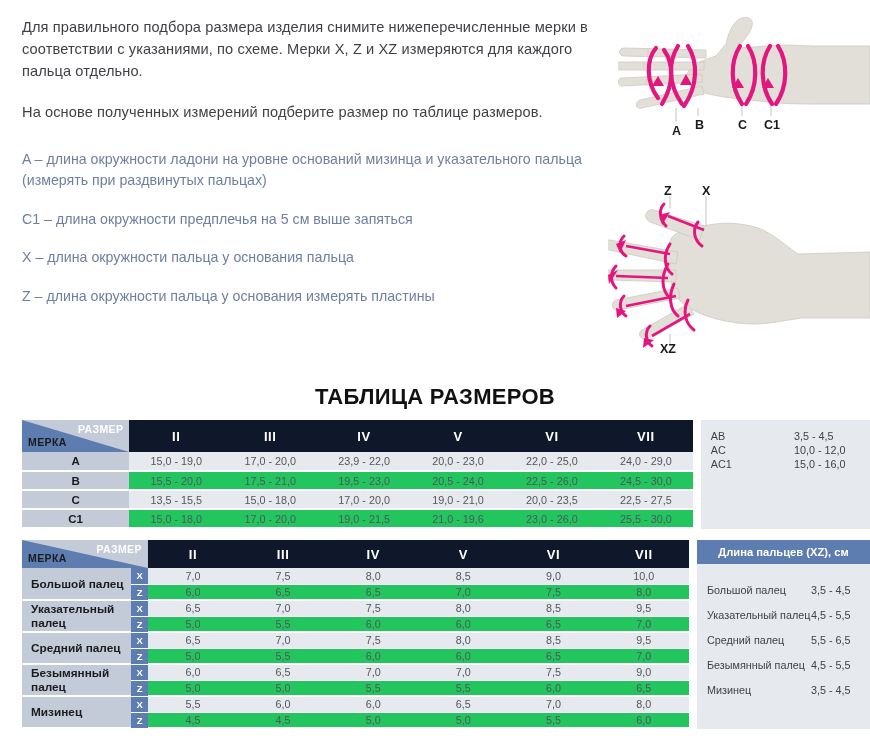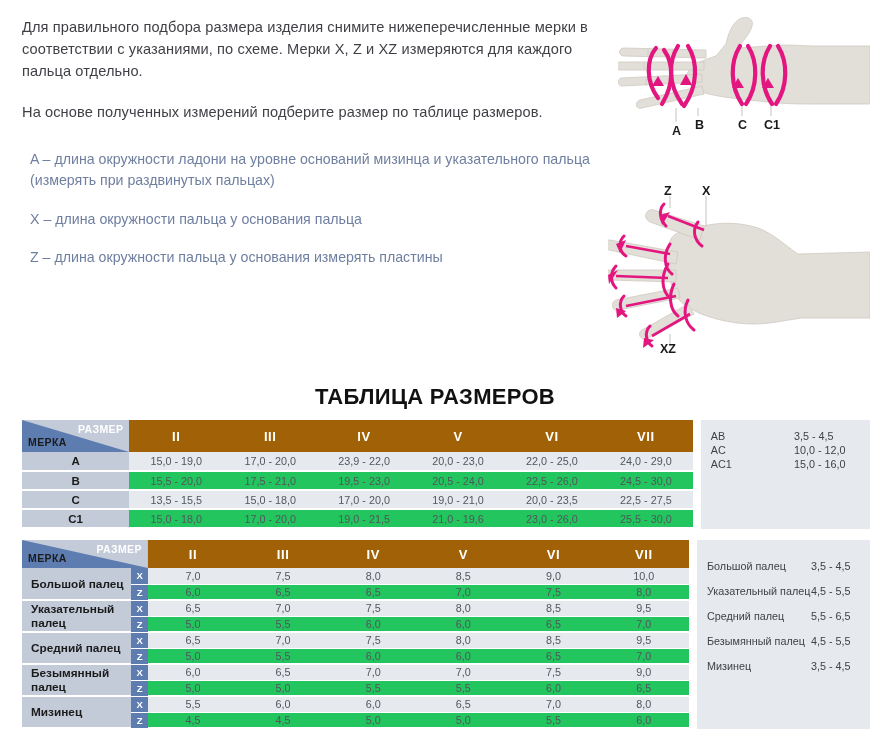--- a/index.html
+++ b/index.html
@@ -18,21 +18,21 @@
     left: 22px; top: 16px; width: 600px;
   }
   .intro p.lead {
     margin: 0 0 14px 0;
     font-size: 14.6px;
     line-height: 1.52;
     color: #3f3f46;
     letter-spacing: .1px;
   }
   .intro p.lead.second { margin-top: 18px; margin-bottom: 26px; }
-  .deflist { margin: 8px; padding: 0; }
+  .deflist { margin: 0; padding: 0; }
   .defrow {
     font-size: 14.2px;
     line-height: 1.52;
     color: #6f7fa0;
     margin-bottom: 17px;
     width: 580px;
   }
 
   
   .hand-fig { position: absolute; }
@@ -59,21 +59,21 @@
   }
 
   
   .tbl-wrap { position: absolute; display: flex; gap: 8px; }
   #tbl1-wrap { left: 22px; top: 420px; }
   #tbl2-wrap { left: 22px; top: 540px; }
 
   table.sz { border-collapse: collapse; border-spacing: 0; }
   table.sz td, table.sz th { padding: 0; margin: 0; }
 
-  .hdr-blue { background: #a16207; color: #ffffff; font-weight: bold;
+  .hdr-blue { background: #0f172a; color: #ffffff; font-weight: bold;
               font-size: 12.5px; text-align: center; }
   .hdr-roman { letter-spacing: .6px; font-size: 13px; }
 
   
   .corner {
     position: relative;
     background: #5d7cb0;
     width: 110px;
     overflow: hidden;
   }
@@ -151,20 +151,21 @@
 </head>
 <body>
 
 <div id="page">
 
   <div class="intro">
     <p class="lead">Для правильного подбора размера изделия снимите нижеперечисленные мерки в соответствии с указаниями, по схеме. Мерки X, Z и XZ измеряются для каждого пальца отдельно.</p>
     <p class="lead second">На основе полученных измерений подберите размер по таблице размеров.</p>
     <div class="deflist">
       <div class="defrow">A – длина окружности ладони на уровне оснований мизинца и указательного пальца (измерять при раздвинутых пальцах)</div>
+      <div class="defrow">C1 – длина окружности предплечья на 5 см выше запяться</div>
       <div class="defrow">X – длина окружности пальца у основания пальца</div>
       <div class="defrow">Z – длина окружности пальца у основания измерять пластины</div>
     </div>
   </div>
 
   <div class="hand-fig" id="hand-top">
     <svg viewBox="0 0 252 150" xmlns="http://www.w3.org/2000/svg">
 
       <g fill="#e2ded8" stroke="#cfc9c1" stroke-width="0.8">
         <path d="M108,40 C112,22 118,16 124,14 C131,12 136,16 134,22 C132,30 124,38 120,44
@@ -474,20 +475,21 @@
             <td class="cell alt" style="border-bottom: 2px solid rgb(255, 255, 255);">4,5</td>
             <td class="cell alt" style="border-bottom: 2px solid rgb(255, 255, 255);">5,0</td>
             <td class="cell alt" style="border-bottom: 2px solid rgb(255, 255, 255);">5,0</td>
             <td class="cell alt" style="border-bottom: 2px solid rgb(255, 255, 255);">5,5</td>
             <td class="cell alt" style="border-bottom: 2px solid rgb(255, 255, 255);">6,0</td>
           </tr>
         </tbody>
     </table>
 
     <div class="side wide">
+      <div class="side-hdr">Длина пальцев (XZ), см</div>
       <div class="side-body" id="t2-side" style="padding-top:14px;">
           <div class="side-row">
             <span class="k">Большой палец</span>
             <span class="v">3,5 - 4,5</span>
           </div>
           <div class="side-row">
             <span class="k">Указательный палец</span>
             <span class="v">4,5 - 5,5</span>
           </div>
           <div class="side-row">

